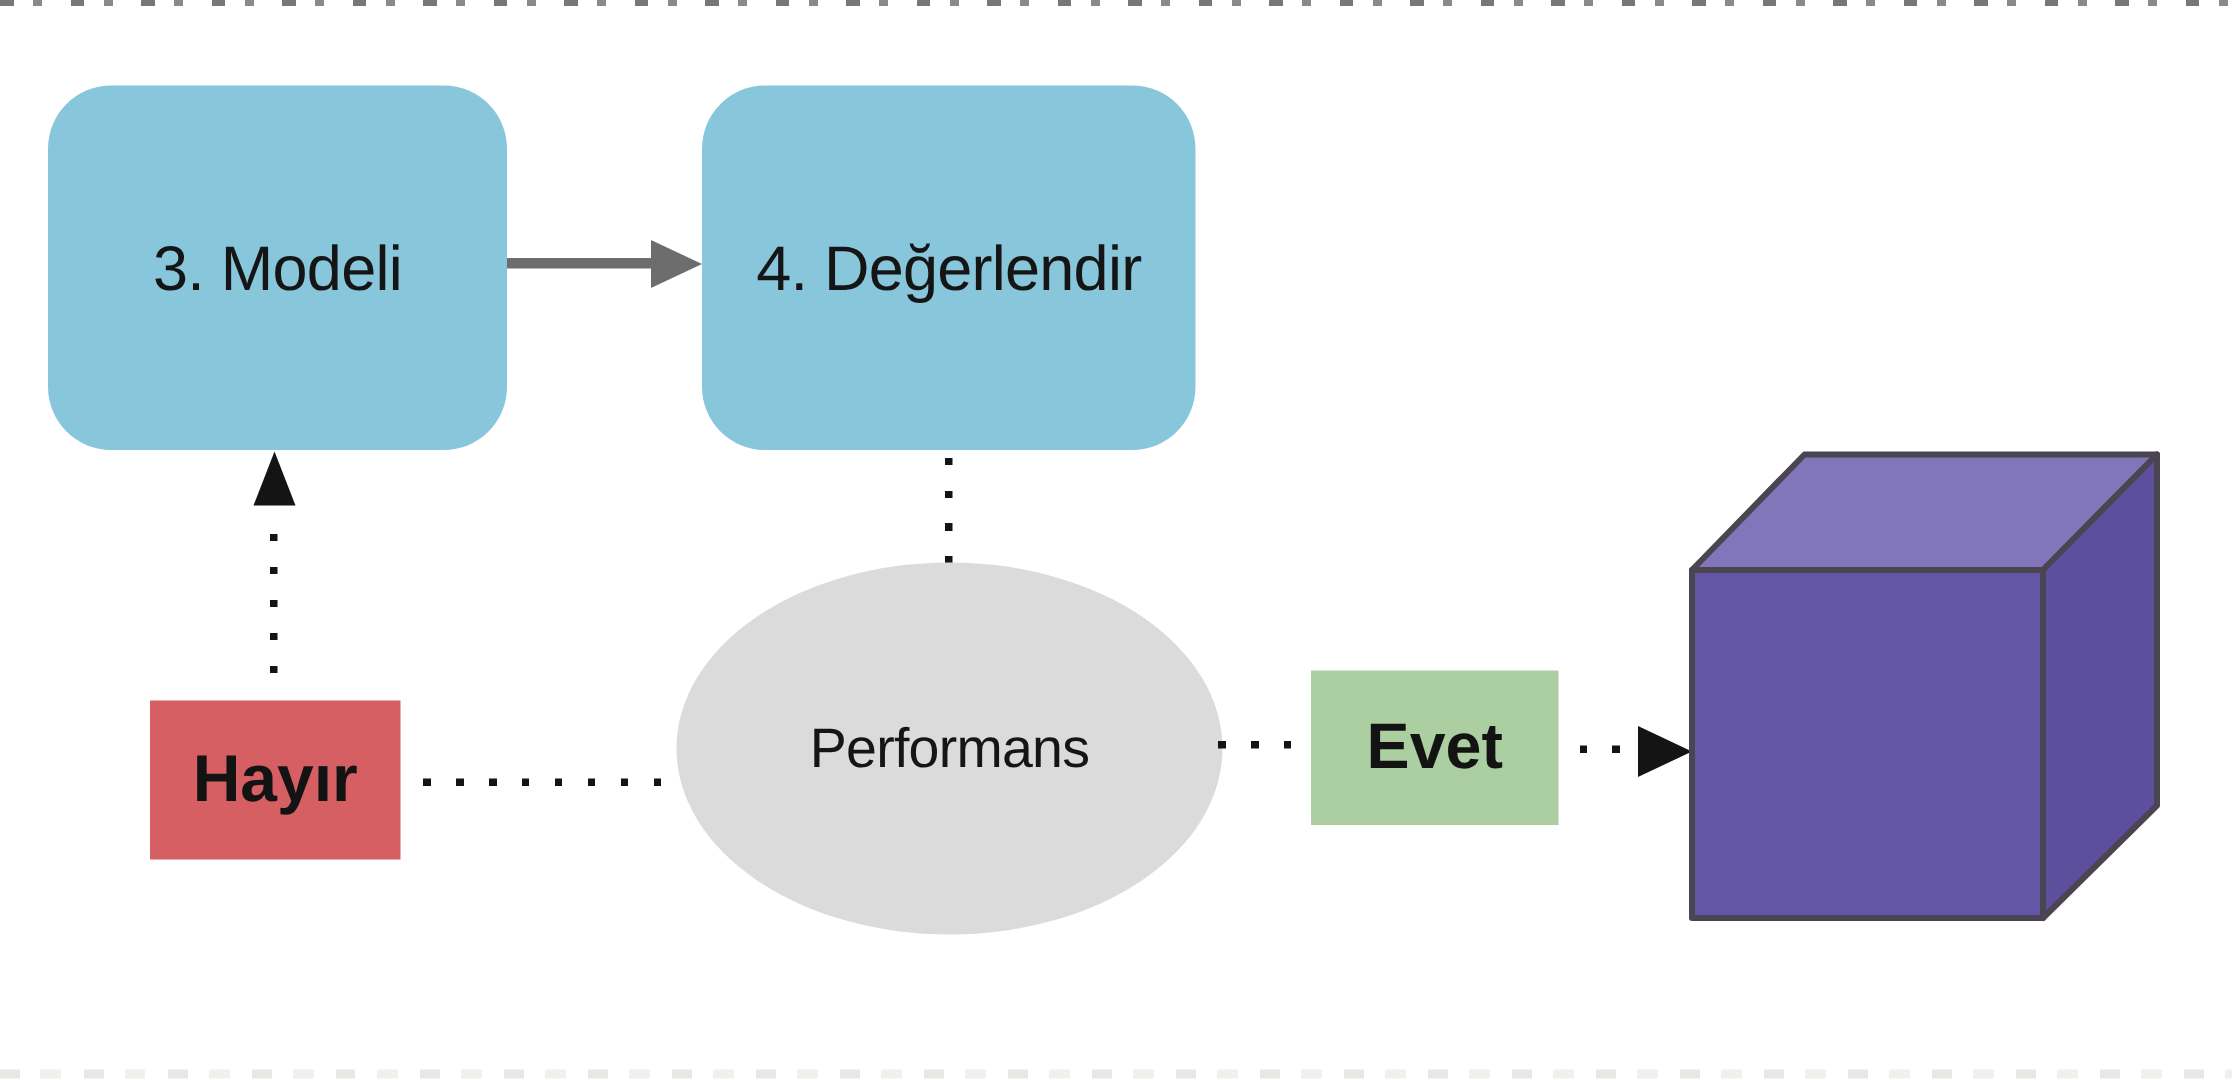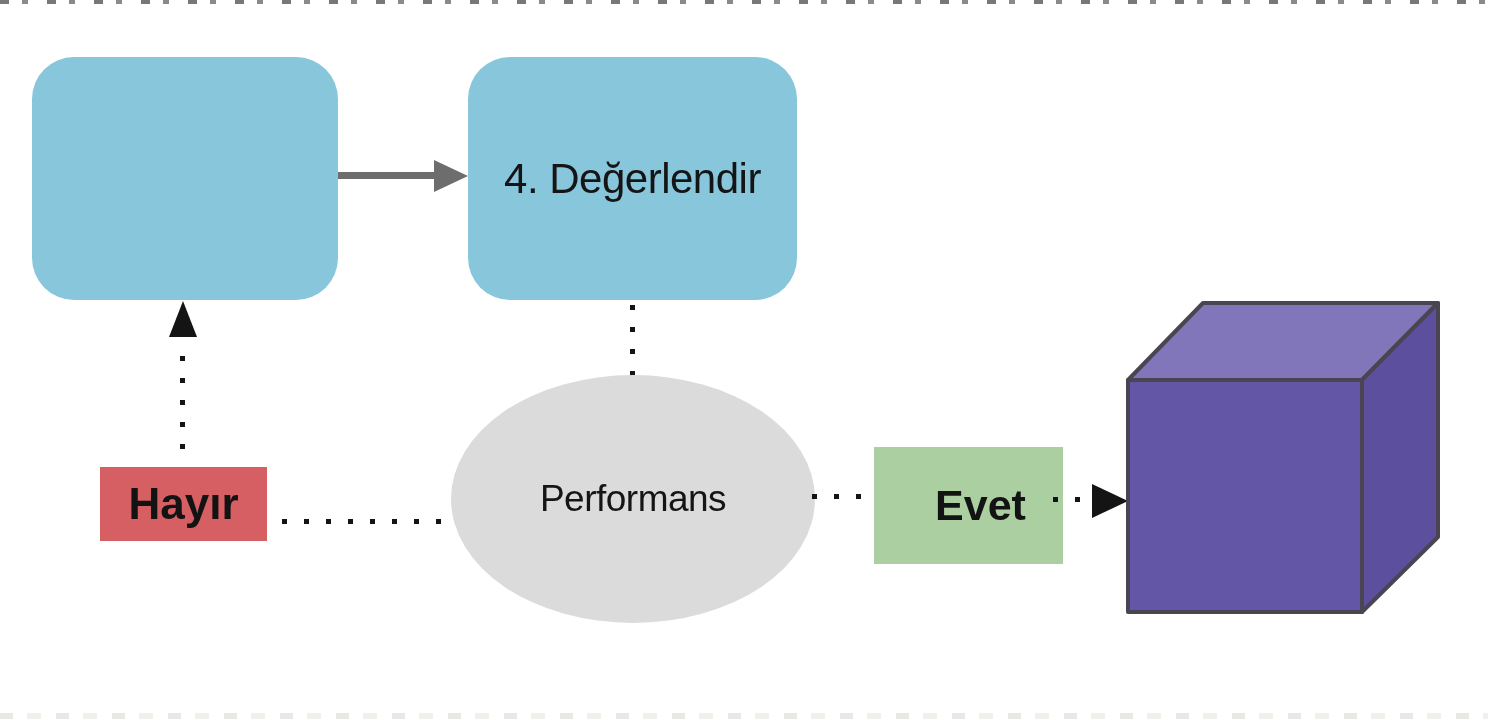--- a/index.html
+++ b/index.html
@@ -54,22 +54,22 @@
     letter-spacing: -0.5px;
   }
   .decision-ellipse .line { display: block; line-height: 50px; }
 
   .tag {
     position: absolute;
     display: flex; align-items: center; justify-content: center;
     font-weight: 700;
     color: #131313;
   }
-  .tag-no  { left: 100px; top: 467px; width: 167px; height: 74px; background: #d65f63; font-size: 44px; }
-  .tag-yes { left: 874px; top: 447px; width: 165px; height: 117px; background: #accfa2; font-size: 43px; padding-left: 24px; }
+  .tag-no  { left: 100px; top: 467px; width: 167px; height: 106px; background: #d65f63; font-size: 44px; }
+  .tag-yes { left: 874px; top: 447px; width: 165px; height: 103px; background: #accfa2; font-size: 43px; }
 
   
   .arrow1-shaft {
     position: absolute; left: 338px; top: 172px; width: 100px; height: 7px;
     background: #6d6d6d;
   }
   .arrow1-head {
     position: absolute; left: 434px; top: 160px; width: 0; height: 0;
     border-left: 34px solid #6d6d6d;
     border-top: 16px solid transparent;
@@ -104,20 +104,21 @@
 </head>
 <body>
 
 <div class="canvas">
 
   <div class="artifact-top"></div>
   <div class="artifact-bottom"></div>
 
   <div class="node node-train">
     <div>
+      <span class="line">3. Modeli</span>
     </div>
   </div>
 
   <div class="arrow1-shaft"></div>
   <div class="arrow1-head"></div>
 
   <div class="node node-evaluate">
     <span class="line">4. Değerlendir</span>
   </div>
 

